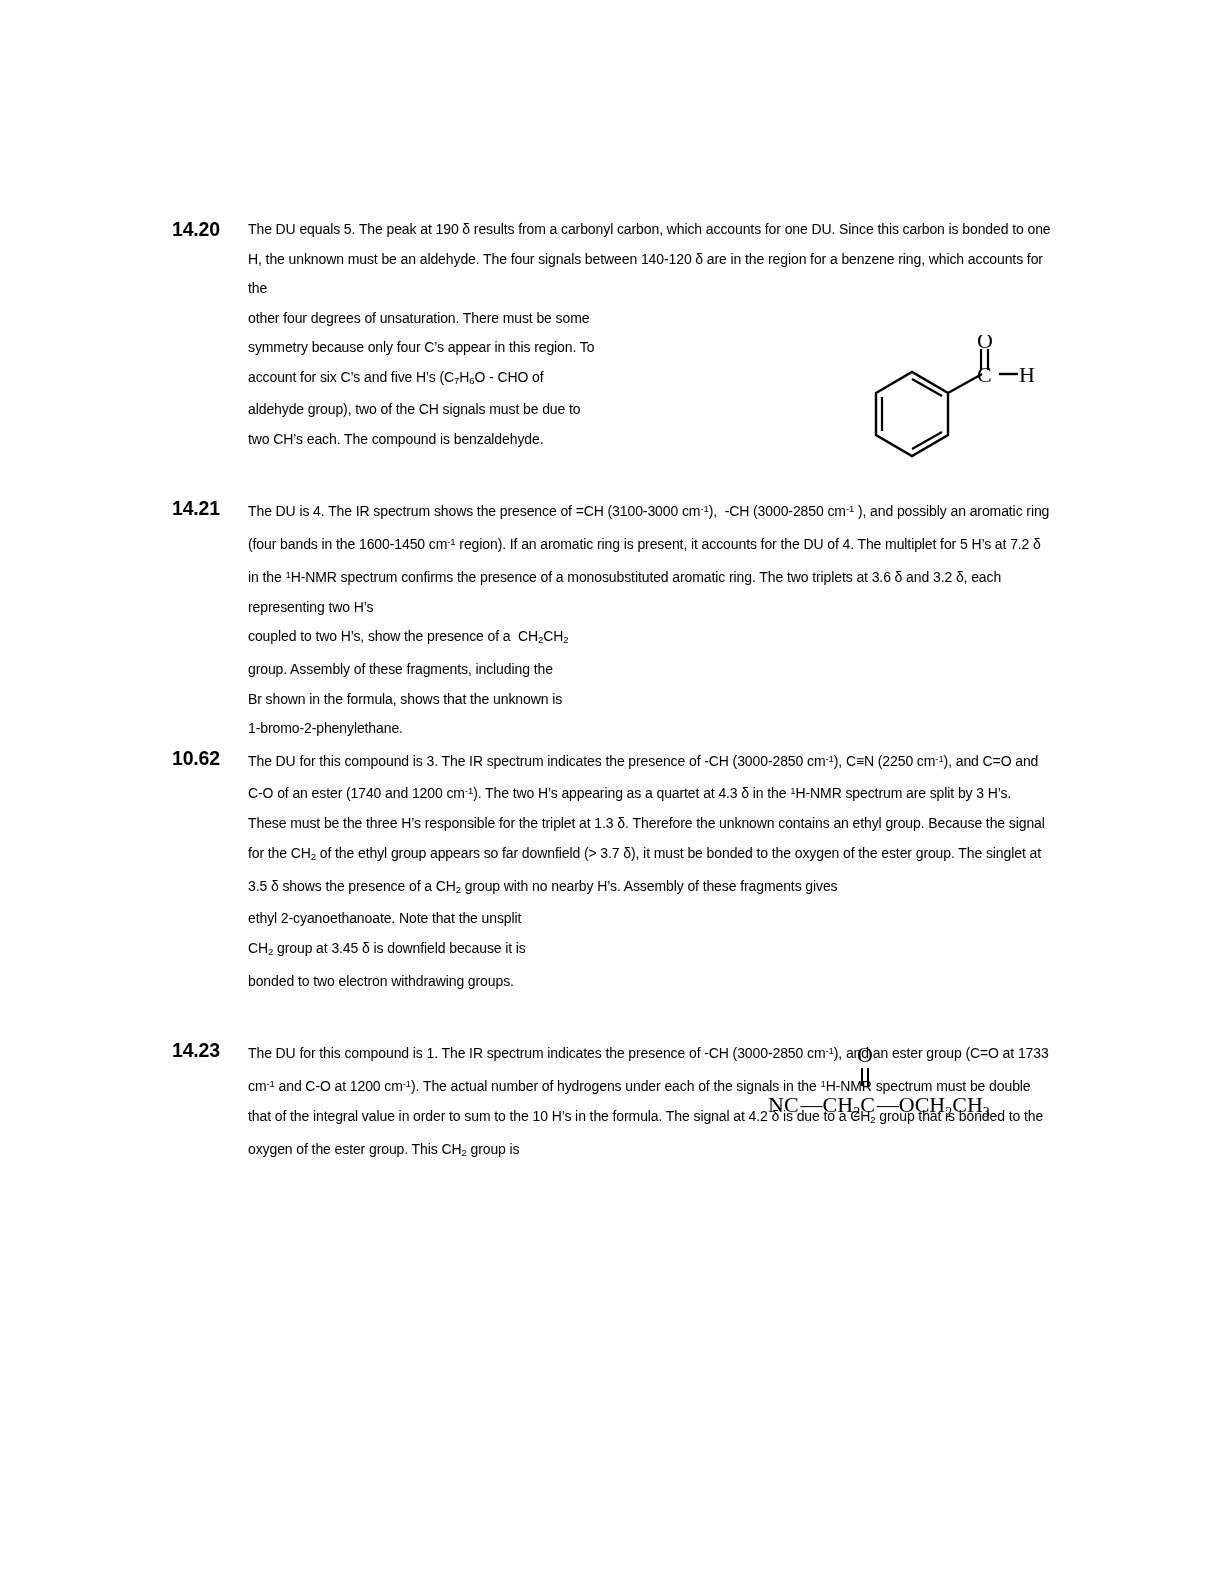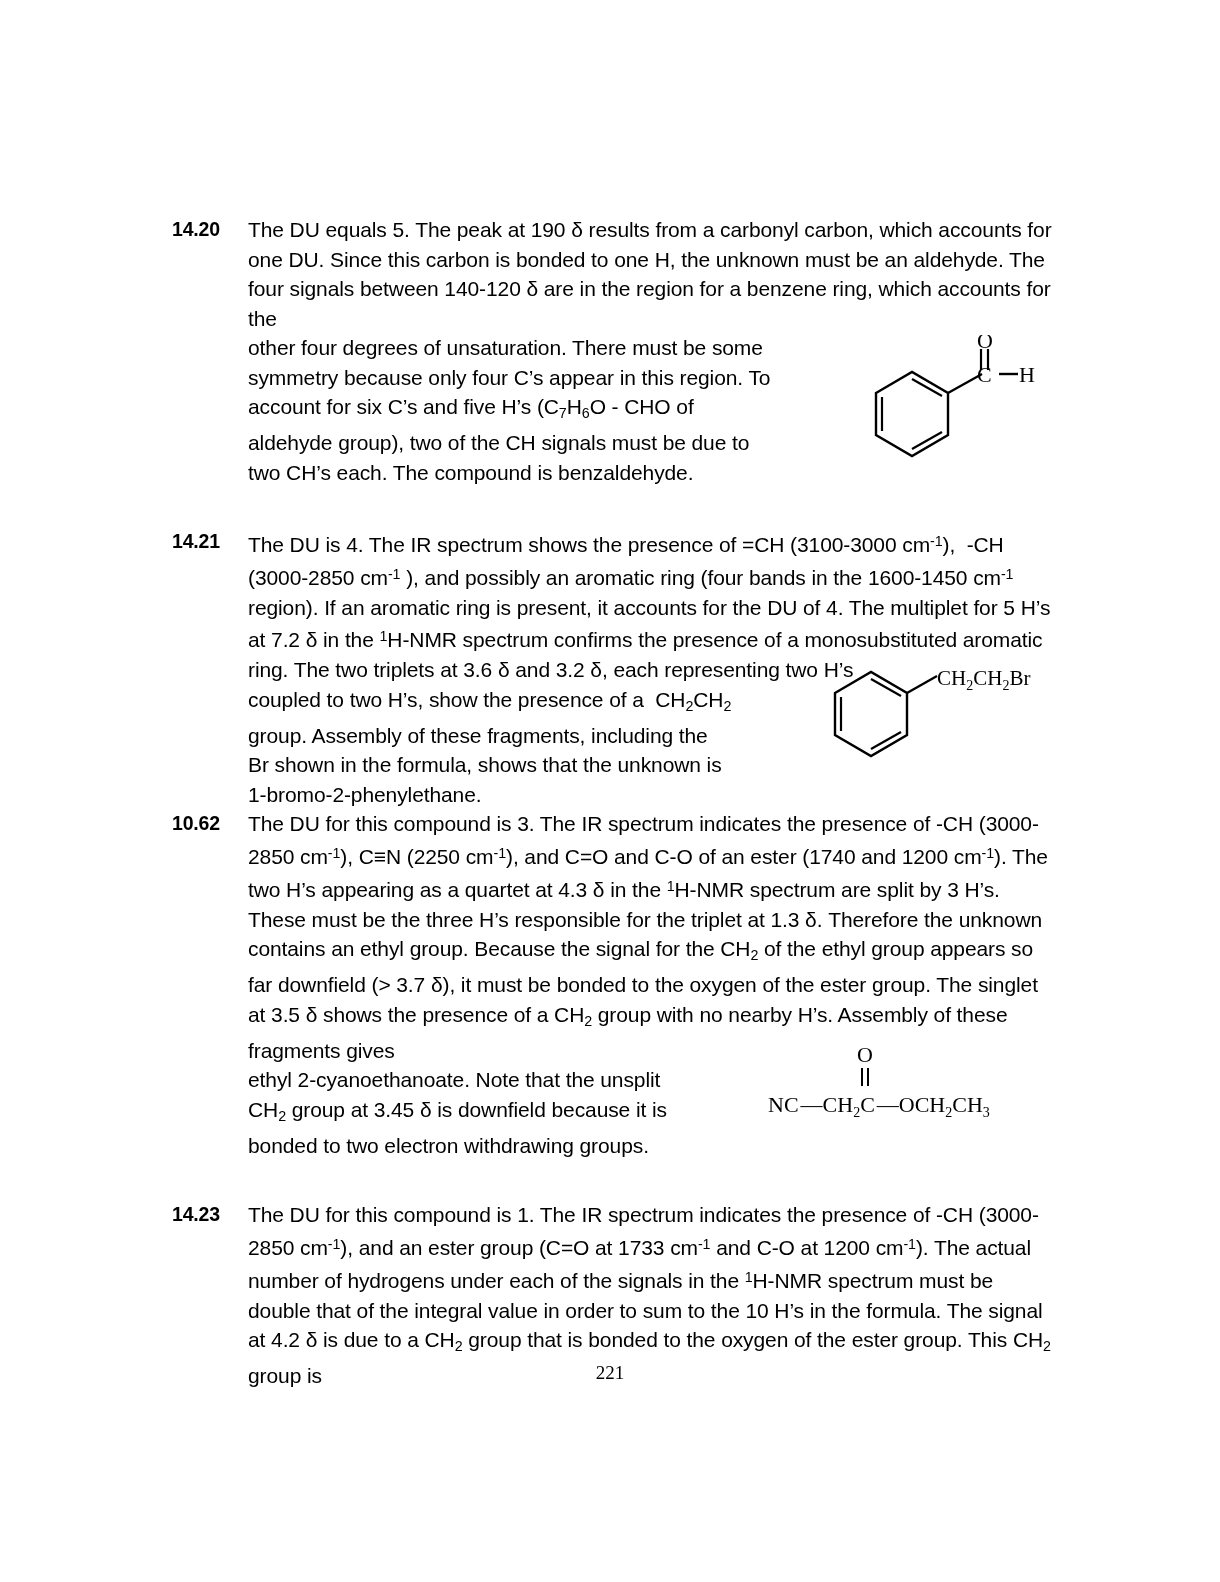--- a/index.html
+++ b/index.html
@@ -36,21 +36,21 @@
   .num {
     font-weight: bold;
     font-size: 19.5px;
     line-height: 29.5px;
     width: 76px;
     flex: 0 0 76px;
     text-align: left;
     letter-spacing: -0.2px;
   }
   .body {
-    font-size: 21px;
+    font-size: 14px;
     line-height: 29.5px;
     flex: 1 1 auto;
     text-align: left;
     letter-spacing: -0.1px;
   }
   sub { font-size: 0.68em; vertical-align: -0.25em; }
   sup { font-size: 0.68em; vertical-align: 0.45em; }
 
   
   .struct {
@@ -155,37 +155,26 @@
       <line x1="121" y1="35" x2="121" y2="14" stroke="#000" stroke-width="2.2"></line>
       <line x1="128" y1="35" x2="128" y2="14" stroke="#000" stroke-width="2.2"></line>
 
       <line x1="139" y1="39" x2="158" y2="39" stroke="#000" stroke-width="2.4"></line>
       <text class="serif" x="117" y="13" font-size="22" font-family="'Liberation Serif',serif">O</text>
       <text class="serif" x="117" y="47" font-size="22" font-family="'Liberation Serif',serif">C</text>
       <text class="serif" x="159" y="47" font-size="22" font-family="'Liberation Serif',serif">H</text>
     </svg>
   </div>
 
-  <div class="struct" style="left:825px; top:655px; width:230px; height:120px;">
-    <svg width="230" height="120" viewBox="0 0 230 120">
-      <polygon points="10,38 46,17 82,38 82,80 46,101 10,80" fill="none" stroke="#000" stroke-width="2.4"></polygon>
-      <line x1="16" y1="42" x2="16" y2="76" stroke="#000" stroke-width="2.2"></line>
-      <line x1="46" y1="24" x2="76" y2="41" stroke="#000" stroke-width="2.2"></line>
-      <line x1="46" y1="94" x2="76" y2="77" stroke="#000" stroke-width="2.2"></line>
-      <line x1="82" y1="38" x2="112" y2="21" stroke="#000" stroke-width="2.4"></line>
-      <text x="112" y="30" font-size="21" font-family="'Liberation Serif',serif">CH<tspan font-size="14" dy="5">2</tspan><tspan dy="-5">CH</tspan><tspan font-size="14" dy="5">2</tspan><tspan dy="-5">Br</tspan></text>
-    </svg>
-  </div>
 
   <div class="struct" style="left:760px; top:1040px; width:290px; height:90px;">
     <svg width="290" height="90" viewBox="0 0 290 90">
 
       <text x="97" y="22" font-size="22" font-family="'Liberation Serif',serif">O</text>
       <line x1="102" y1="28" x2="102" y2="46" stroke="#000" stroke-width="2"></line>
       <line x1="108" y1="28" x2="108" y2="46" stroke="#000" stroke-width="2"></line>
 
       <text x="8" y="72" font-size="22" font-family="'Liberation Serif',serif">NC<tspan dx="2">—</tspan>CH<tspan font-size="14" dy="5">2</tspan><tspan dy="-5">C</tspan><tspan dx="2">—</tspan>OCH<tspan font-size="14" dy="5">2</tspan><tspan dy="-5">CH</tspan><tspan font-size="14" dy="5">3</tspan></text>
     </svg>
   </div>
 
-  <div class="pagenum">221</div>
 
 </div>
 
 </body></html>

